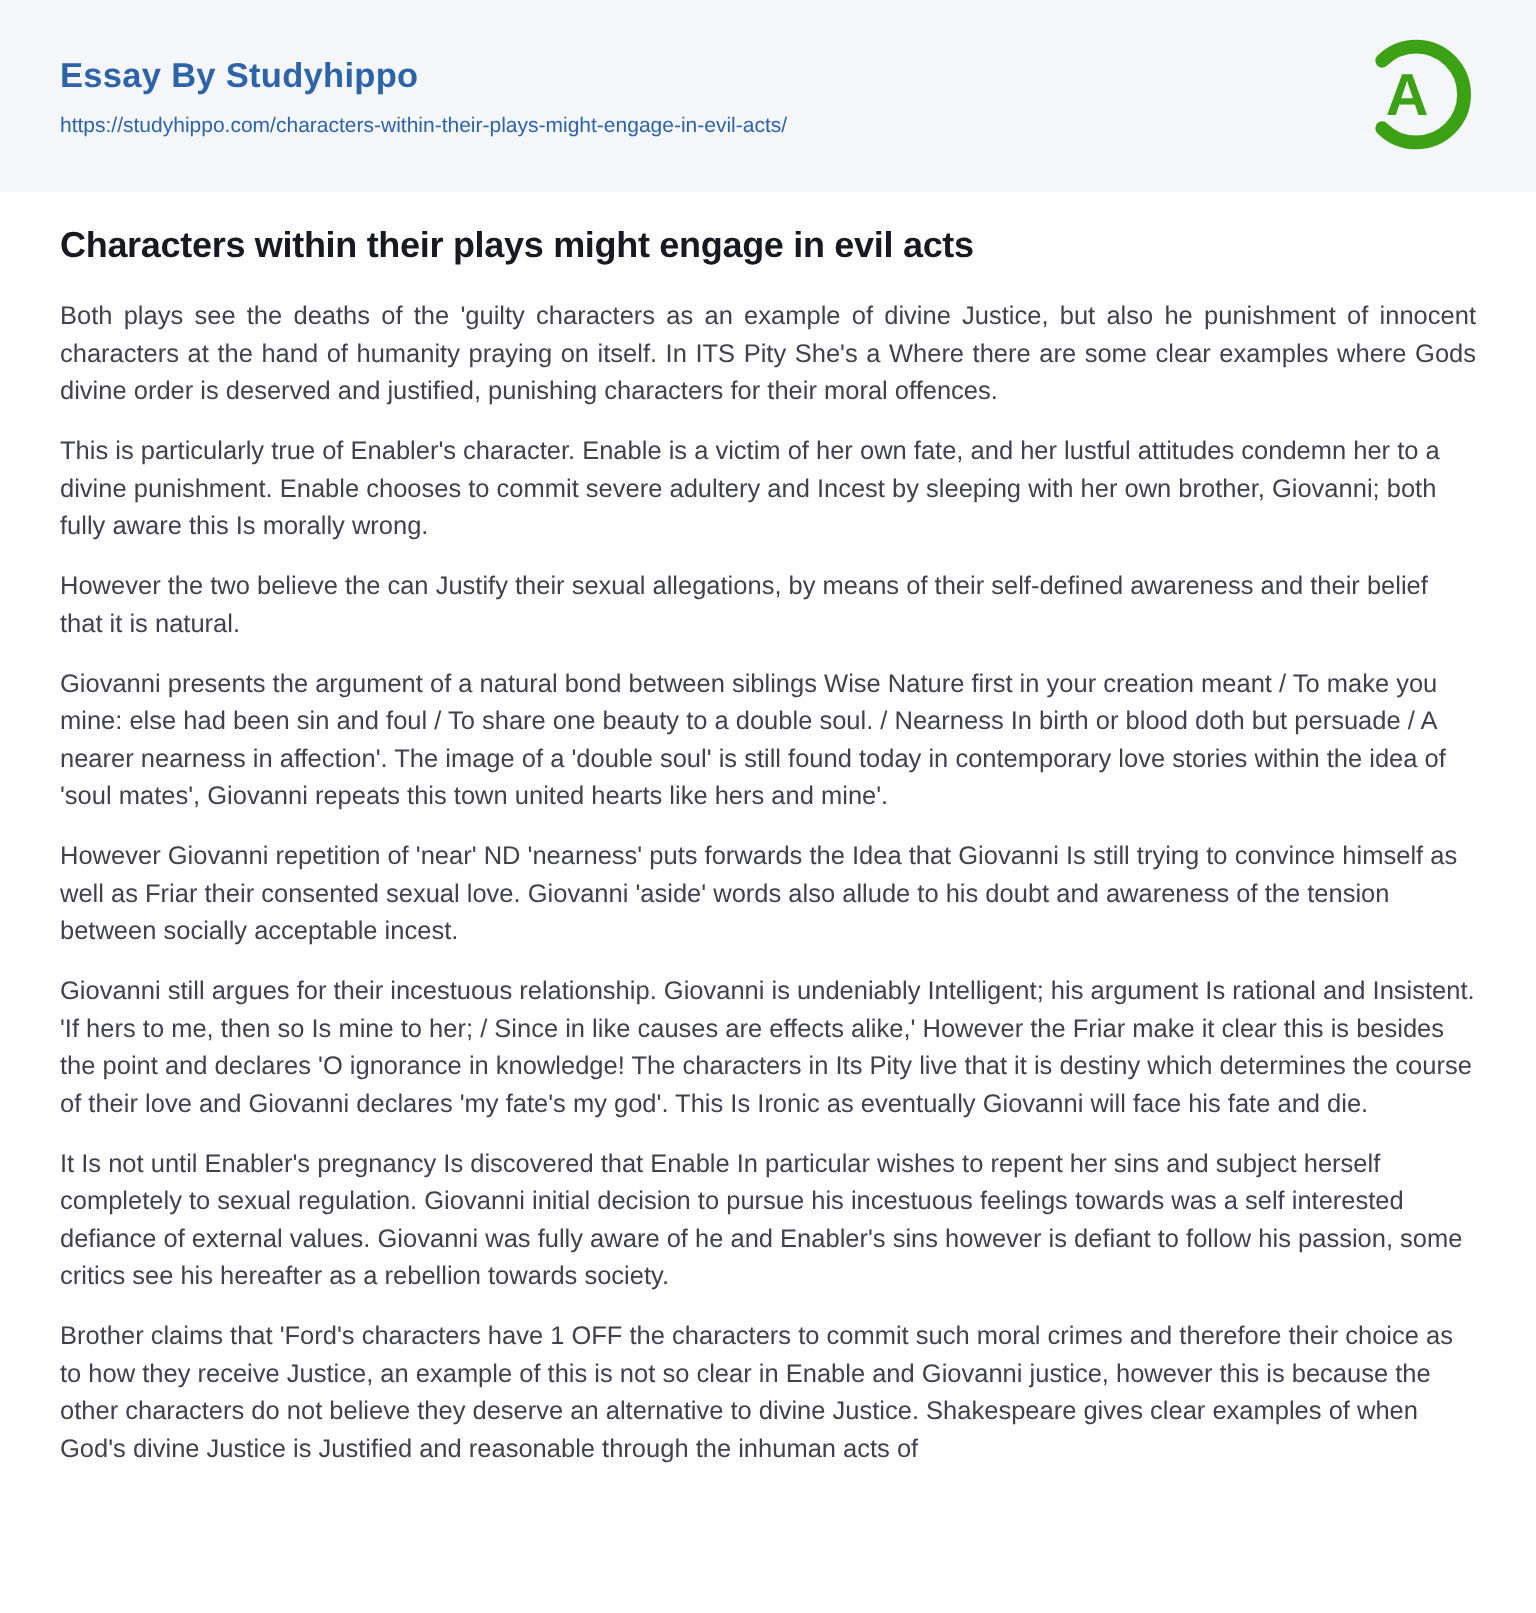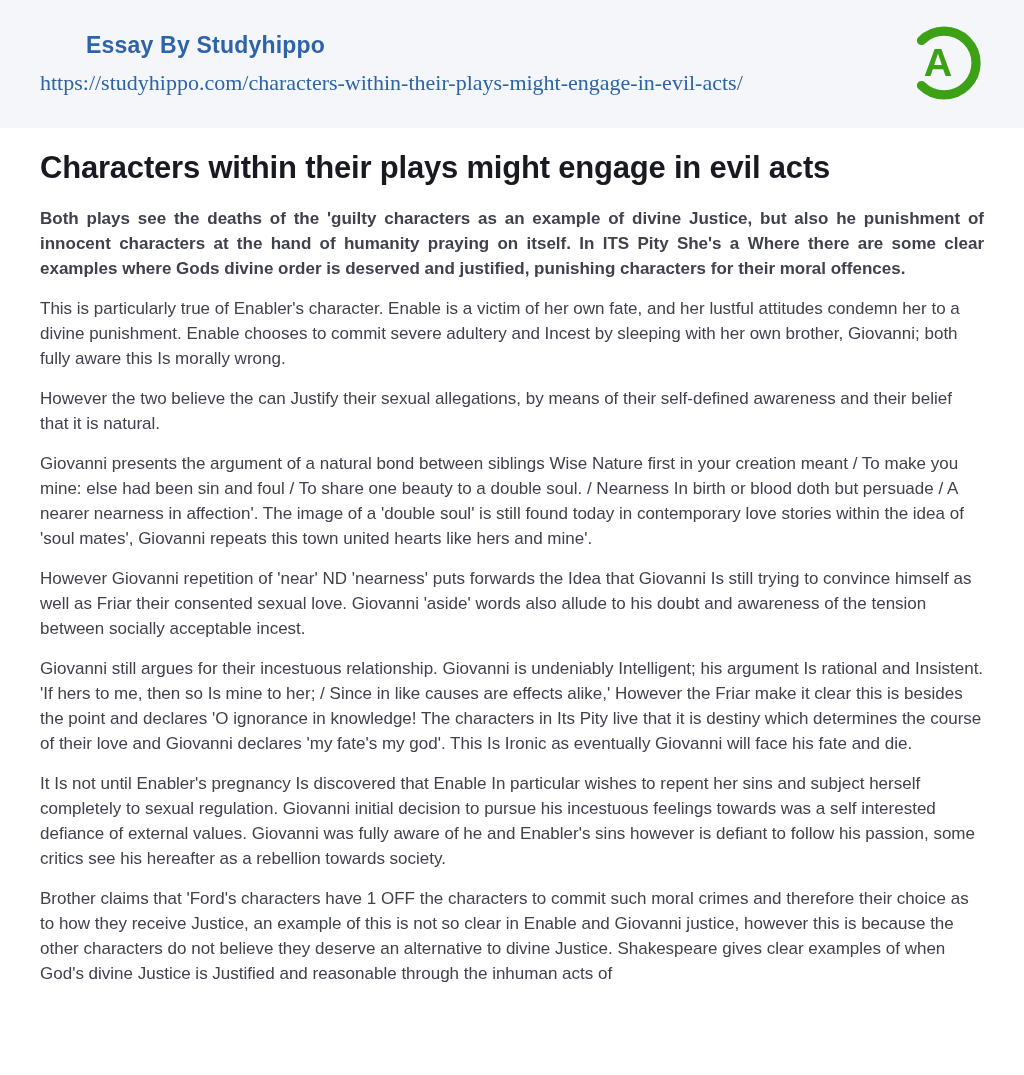--- a/index.html
+++ b/index.html
@@ -27,46 +27,44 @@
     justify-content: space-between;
   }
   .header-text { display: flex; flex-direction: column; gap: 11px; }
   .site-title {
     color: var(--accent-blue);
     font-size: 23px;
     font-weight: bold;
     letter-spacing: 0.2px;
     text-decoration: none;
     cursor: pointer;
-    margin-left: 46px;
   }
   .page-url {
     color: var(--accent-blue);
-    font-size: 22px;
+    font-size: 14px;
     text-decoration: none;
     cursor: pointer;
-    font-family: Liberation Serif, serif;
   }
   .logo { flex: 0 0 auto; margin-top: 2px; }
   .essay-main { padding: 22px 40px 0 40px; }
   .essay-title {
     margin: 0 0 20px 0;
-    font-size: 31px;
+    font-size: 24px;
     line-height: 1.16;
     font-weight: 700;
     letter-spacing: -0.2px;
     color: var(--title-color);
   }
   .essay-body p {
     margin: 0 0 15px 0;
     font-size: 17px;
     line-height: 25px;
     color: var(--body-color);
   }
-  .essay-body p:first-child { text-align: justify; font-weight: bold; }
+  .essay-body p:first-child { text-align: justify; }
 </style>
 </head>
 <body>
 
 <header class="page-header">
   <div class="header-text">
     <a class="site-title">Essay By Studyhippo</a>
     <a class="page-url">https://studyhippo.com/characters-within-their-plays-might-engage-in-evil-acts/</a>
   </div>
   <div class="logo">

